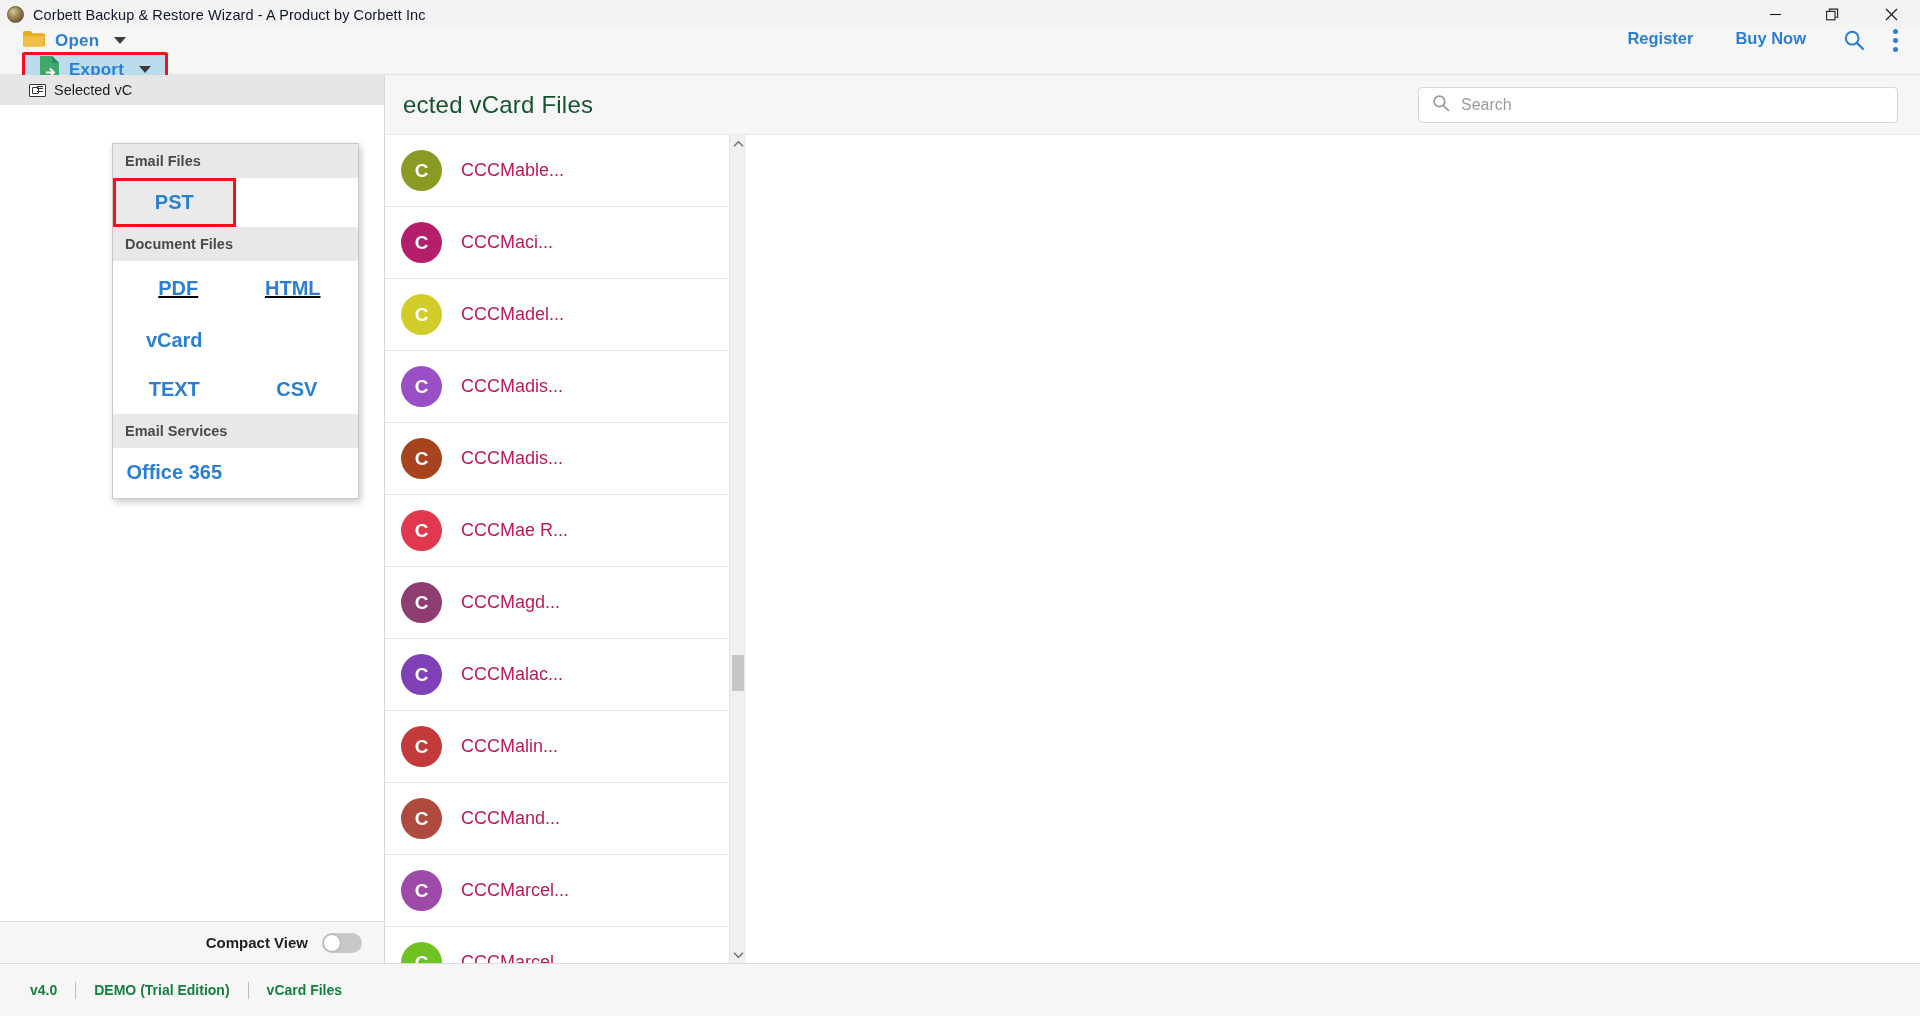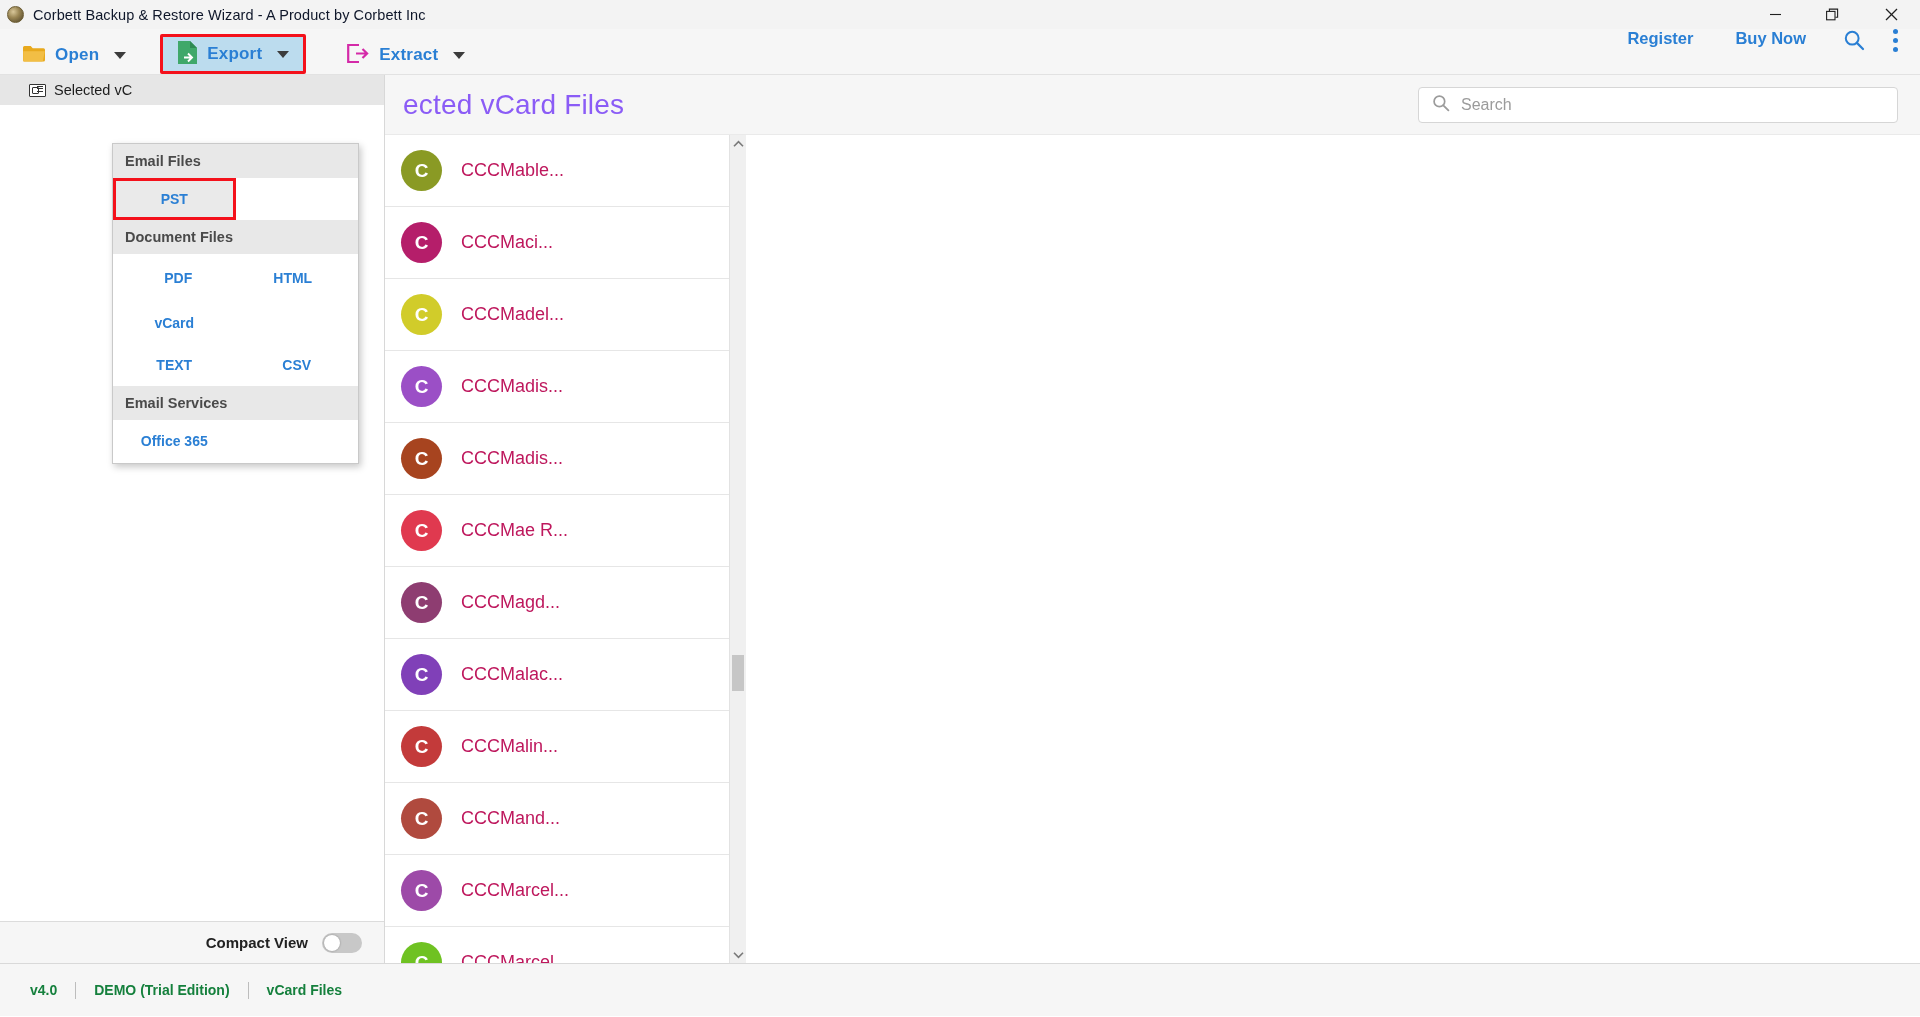--- a/index.html
+++ b/index.html
@@ -38,21 +38,21 @@
   .win-btn svg { display: block; }
 
   
   .toolbar {
     height: 46px; width: 100%;
     background: #f6f6f6;
     border-bottom: 1px solid #e2e2e2;
     display: flex; align-items: center;
     position: relative;
   }
-  .tb-group { display: flex; align-items: flex-end; height: 100%; }
+  .tb-group { display: flex; align-items: flex-start; height: 100%; flex-direction: column; }
   .tb-btn {
     display: flex; align-items: center; gap: 9px;
     height: 38px; padding: 0 12px; margin-left: 10px;
     border-radius: 2px;
   }
   .tb-btn .lbl {
     font-size: 17px; font-weight: bold; color: #2a7fd4; letter-spacing: .2px;
   }
   .tb-btn .caret {
     width: 0; height: 0; margin-left: 6px;
@@ -137,21 +137,21 @@
 
   
   .right-pane { flex: 1; display: flex; flex-direction: column; background:#fff; position: relative;}
   .right-header {
     height: 60px; background: #f6f6f6;
     display: flex; align-items: center; justify-content: space-between;
     padding: 0 22px 0 0;
     border-bottom: 1px solid #eaeaea;
   }
   .right-title {
-    font-size: 28px; color: #8b5cf6; padding-left: 18px; letter-spacing: .2px;
+    font-size: 24px; color: #14532d; padding-left: 18px; letter-spacing: .2px;
   }
   .search-box {
     width: 480px; height: 36px; background: #fff;
     border: 1px solid #d6d6d6; border-radius: 4px;
     display: flex; align-items: center; gap: 11px; padding: 0 13px;
   }
   .search-box input {
     border: none; outline: none; flex: 1;
     font-size: 16px; color: #4d7c0f;
     font-family: "Liberation Sans", sans-serif;
@@ -212,31 +212,31 @@
   }
   .dd-section {
     background: #e8e8e8;
     font-size: 14.5px; font-weight: bold; color: #4a4a4a;
     padding: 9px 0 9px 12px;
   }
   .dd-row { display: flex; }
   .dd-item {
     width: 50%;
     text-align: center;
-    font-size: 14px; font-weight: bold; color: #2a7fd4;
+    font-size: 20px; font-weight: bold; color: #2a7fd4;
     padding: 10px 0;
   }
   #menu-item-pst-wrap {
     border: 3px solid #f4111b;
     background: #eaeaea;
     margin: 0;
   }
   #menu-item-pst-wrap .dd-item { width: 100%; padding: 10px 0; }
   .dd-pad { padding: 3px 0; }
-  .dd-pad.tall { padding: 6px 8px; }
+  .dd-pad.tall { padding: 6px 8px; text-decoration: underline; }
 
   
   .statusbar {
     height: 53px; width: 100%;
     background: #f6f6f6;
     border-top: 1px solid #d9d9d9;
     display: flex; align-items: center;
     padding-left: 12px; gap: 0;
   }
   .sb-item { font-size: 14px; font-weight: bold; color: #15803d; padding: 0 18px; }

